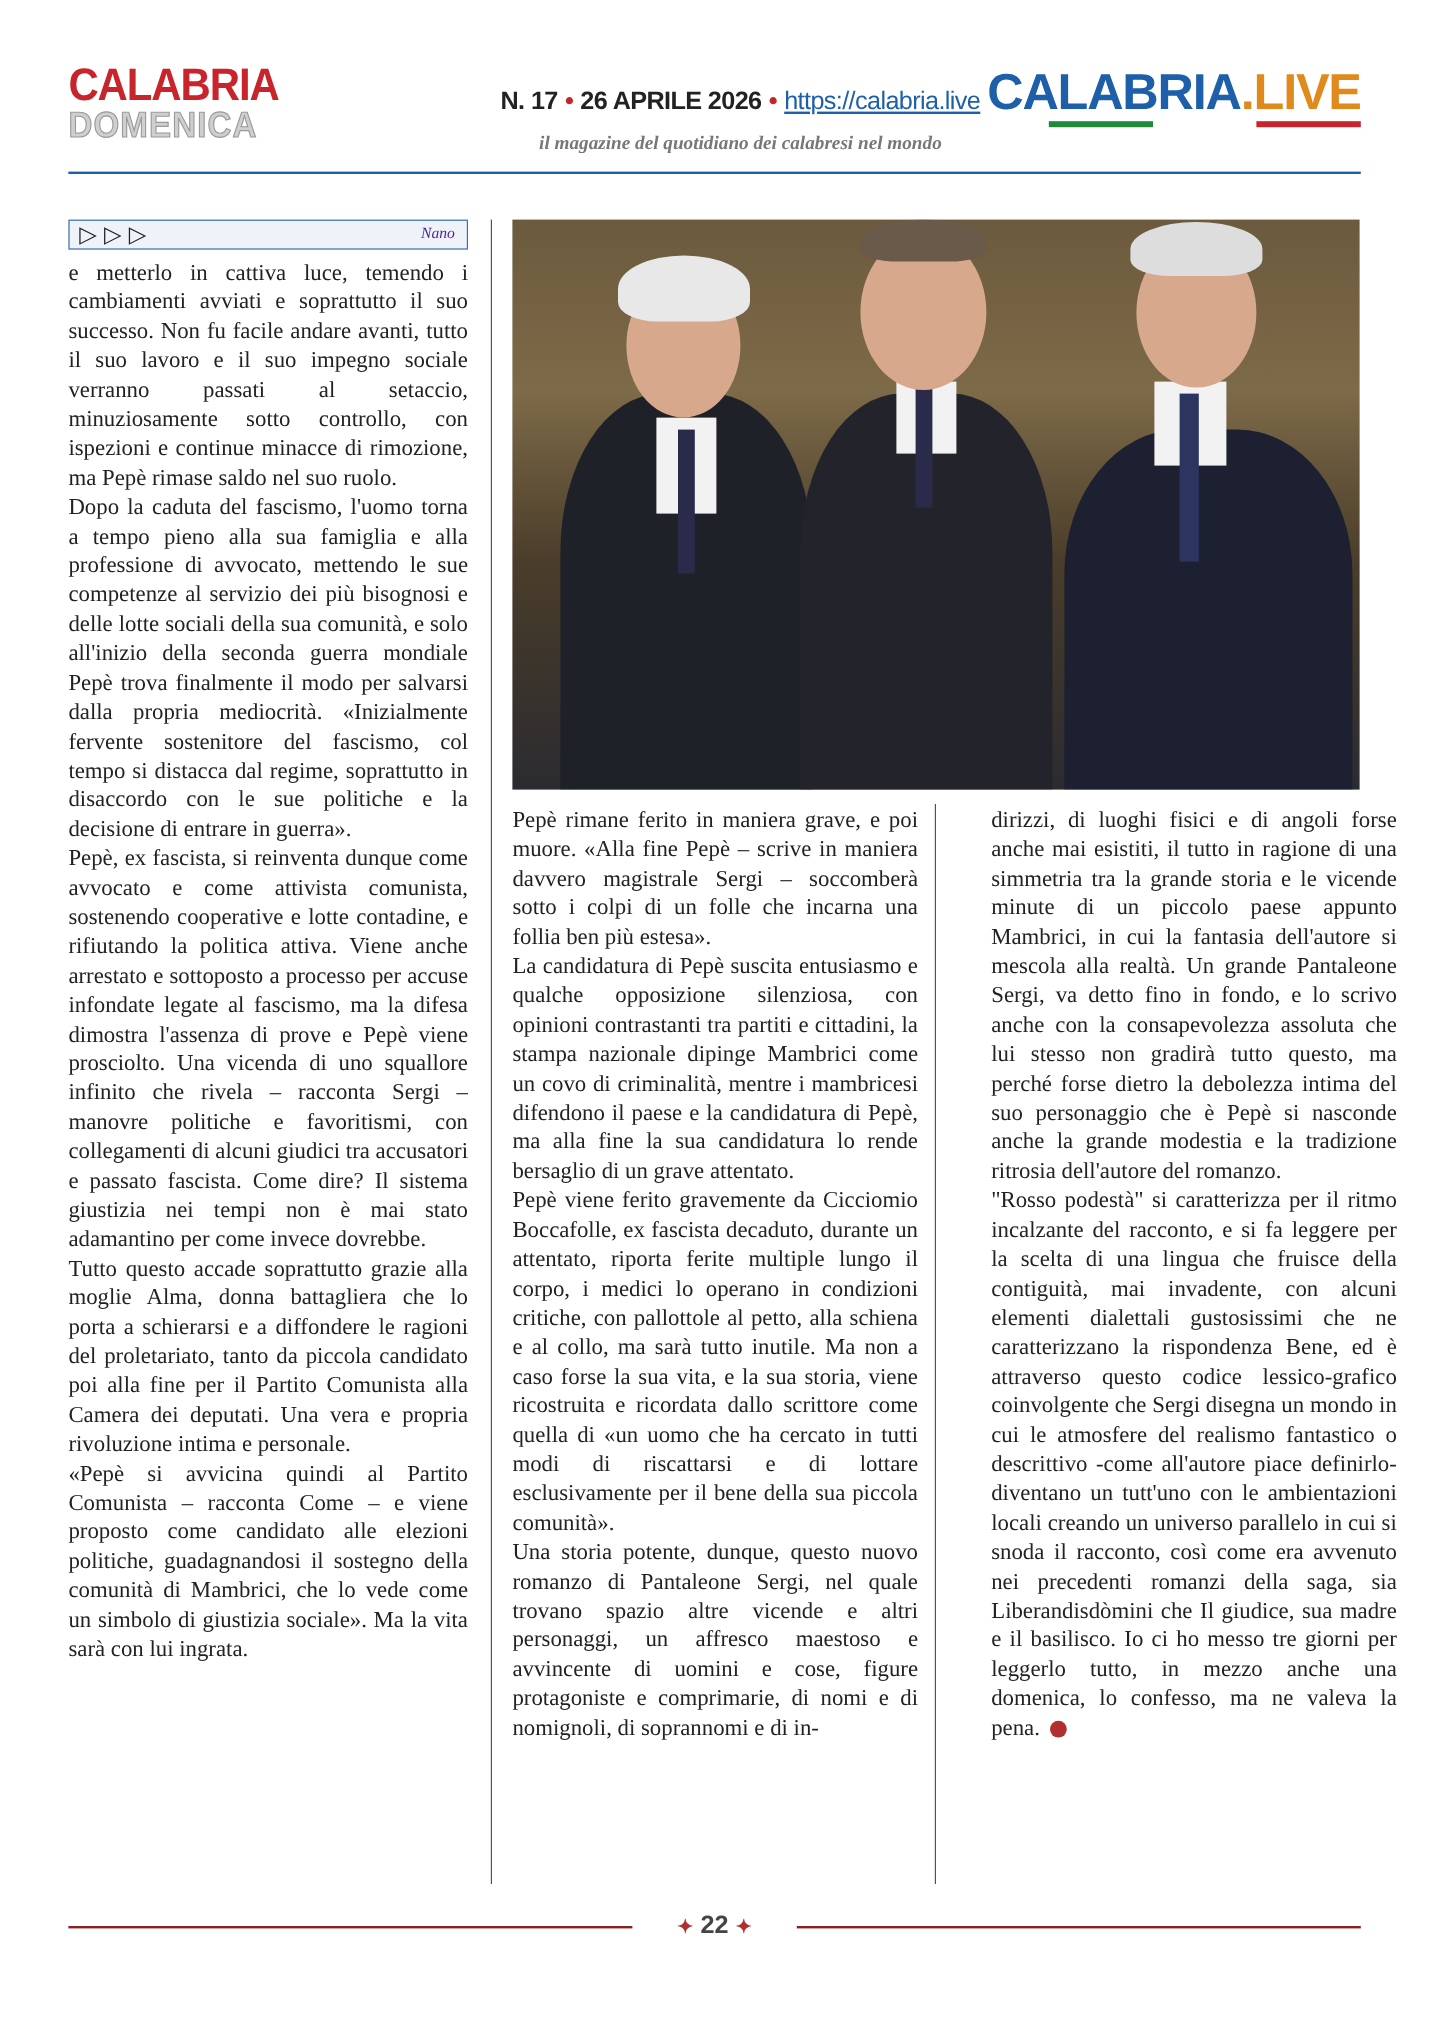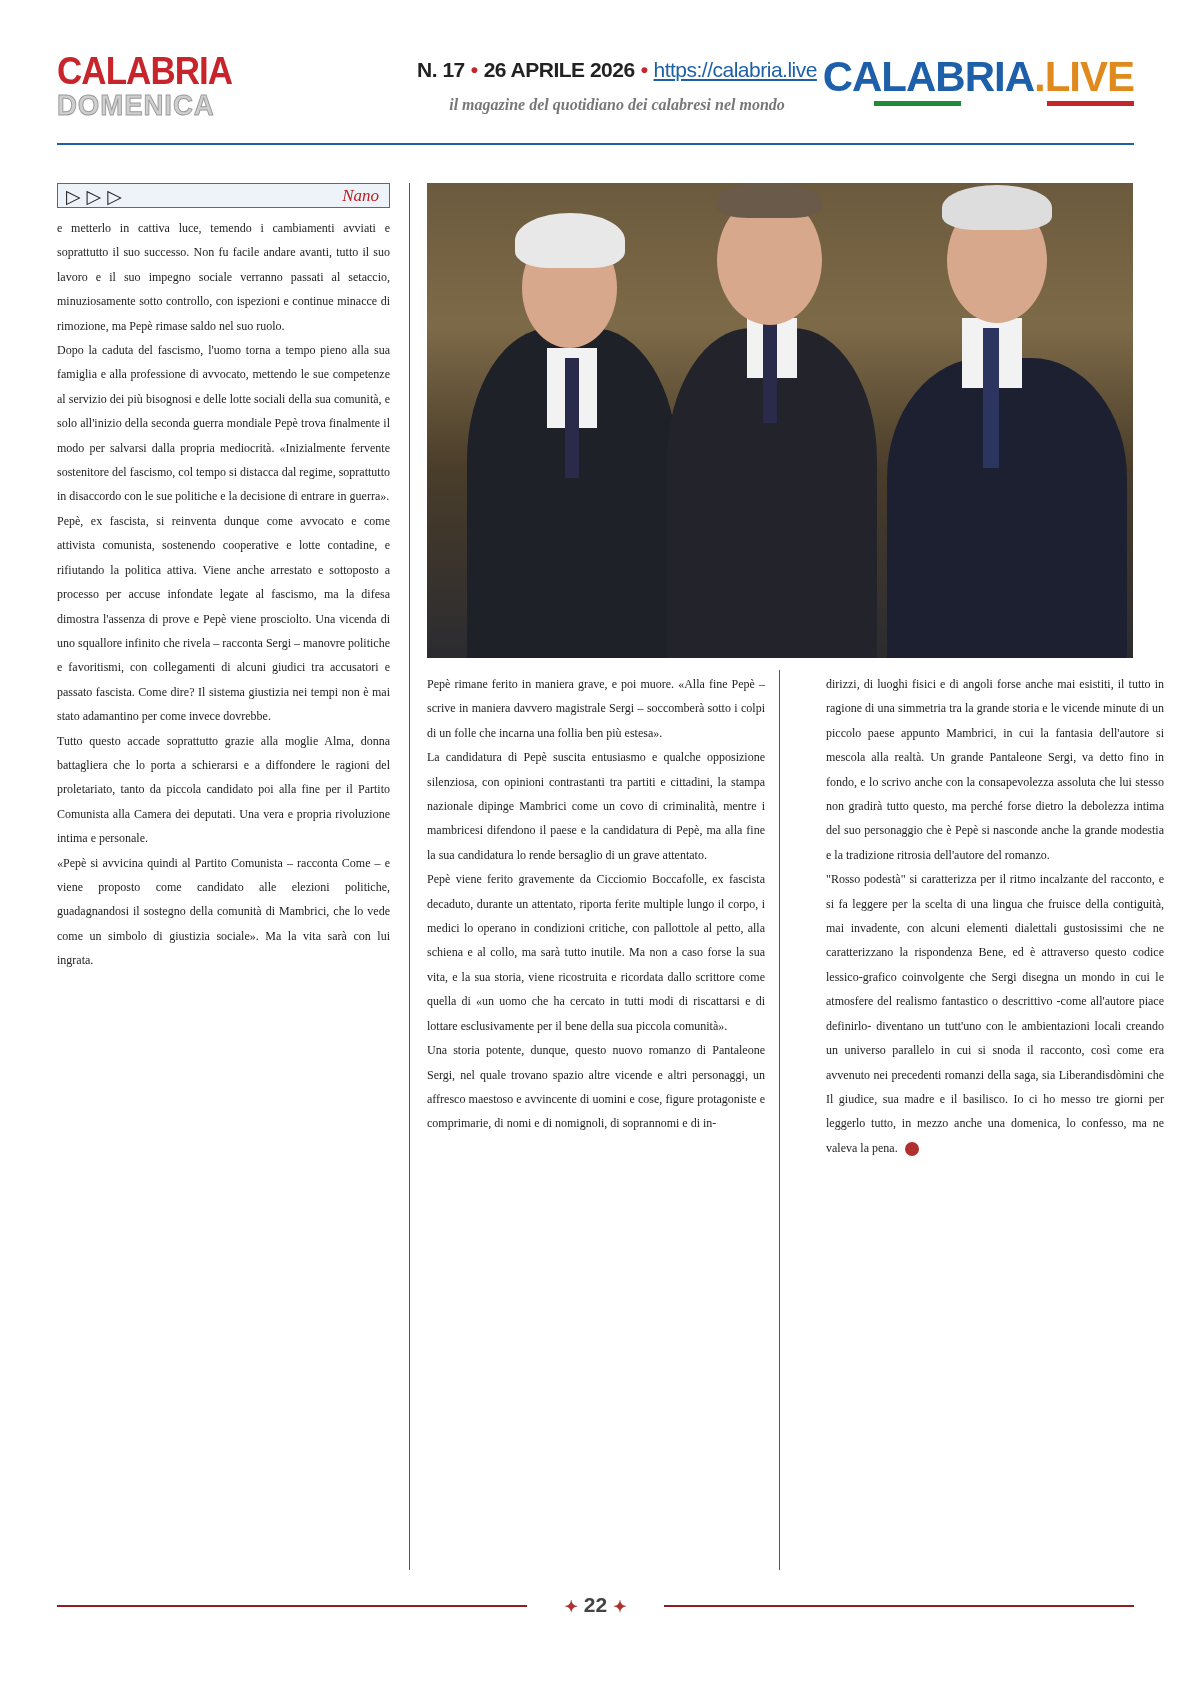--- a/index.html
+++ b/index.html
@@ -2,43 +2,43 @@
 <html><head>
 <meta charset="utf-8">
 <style>
   html,body{margin:0;padding:0;background:#fff;}
   body{width:1191px;height:1684px;position:relative;overflow:hidden;font-family:"Liberation Serif","DejaVu Serif",serif;color:#222;}
   .header{position:absolute;left:57px;top:52px;width:1077px;height:92px;}
   .logo-left{position:absolute;left:0;top:0;width:160px;}
   .logo-left .l1{font-family:"Liberation Sans",sans-serif;font-weight:bold;font-size:38px;color:#c8242b;letter-spacing:-1px;line-height:38px;transform:scaleX(0.92);transform-origin:left;}
   .logo-left .l2{font-family:"Liberation Sans",sans-serif;font-weight:bold;font-size:30px;color:#cfcfcf;letter-spacing:1px;line-height:30px;-webkit-text-stroke:1px #9a9a9a;transform:scaleX(0.92);transform-origin:left;}
   .header-center{position:absolute;left:360px;top:6px;width:400px;text-align:center;}
-  .issue-line{font-family:"Liberation Sans",sans-serif;font-weight:bold;font-size:21px;color:#222;letter-spacing:-0.5px;}
+  .issue-line{font-family:"Liberation Sans",sans-serif;font-weight:bold;font-size:21px;color:#222;letter-spacing:-0.5px;margin-top:15px;}
   .issue-line .dot{color:#c8242b;margin:0 6px;}
   .issue-line .url{color:#1d5fa8;font-weight:normal;text-decoration:underline;}
   .tagline{margin-top:14px;font-style:italic;font-weight:bold;font-size:16px;color:#777;}
   .logo-right{position:absolute;right:0;top:4px;text-align:center;}
   .logo-right .txt{font-family:"Liberation Sans",sans-serif;font-weight:bold;font-size:42px;letter-spacing:-1px;line-height:42px;}
   .logo-right .cal{color:#1d5fa8;}
   .logo-right .dot{color:#e08a1e;}
   .logo-right .live{color:#e08a1e;}
   .flag{display:flex;height:5px;width:260px;margin-top:3px;margin-left:auto;}
   .flag span{flex:1;}
   .header-rule{position:absolute;left:57px;top:143px;width:1077px;height:2px;background:#1d5fa8;}
 
-  .col{position:absolute;font-size:12px;line-height:24.4px;text-align:justify;hyphens:auto;}
+  .col{position:absolute;font-size:19px;line-height:24.4px;text-align:justify;hyphens:auto;}
   .col p{margin:0;}
   .col1{left:57px;top:216px;width:333px;}
   .col2{left:427px;top:672px;width:338px;}
   .col3{left:826px;top:672px;width:338px;}
   .vrule{position:absolute;width:1px;background:#555;}
 
   .section-bar{position:absolute;left:57px;top:183px;width:333px;height:25px;border:1.5px solid #3a6fb0;background:#eef3fa;box-sizing:border-box;}
   .section-bar .arrows{position:absolute;left:8px;top:1px;font-size:19px;color:#222;letter-spacing:6px;}
-  .section-bar .name{position:absolute;right:10px;top:2px;font-style:italic;font-size:17px;color:#b91c1c;}
+  .section-bar .name{position:absolute;right:10px;top:2px;font-style:italic;font-size:13px;color:#4c1d95;}
 
   .photo{position:absolute;left:427px;top:183px;width:706px;height:475px;background:linear-gradient(180deg,#6b5a3d 0%,#7d6a48 30%,#4a3d2a 60%,#2b2b30 100%);overflow:hidden;}
   .suit{position:absolute;bottom:0;background:#1f2128;border-radius:40% 40% 0 0;}
   .face{position:absolute;border-radius:50%;background:#d7a88c;}
   .hair{position:absolute;border-radius:50% 50% 30% 30%;background:#e8e8e8;}
   .shirt{position:absolute;background:#f2f2f2;}
   .tie{position:absolute;background:#2a2a4a;}
 
   .end-mark{display:inline-block;width:14px;height:14px;border-radius:50%;background:#b03030;vertical-align:middle;margin-left:4px;}
 

